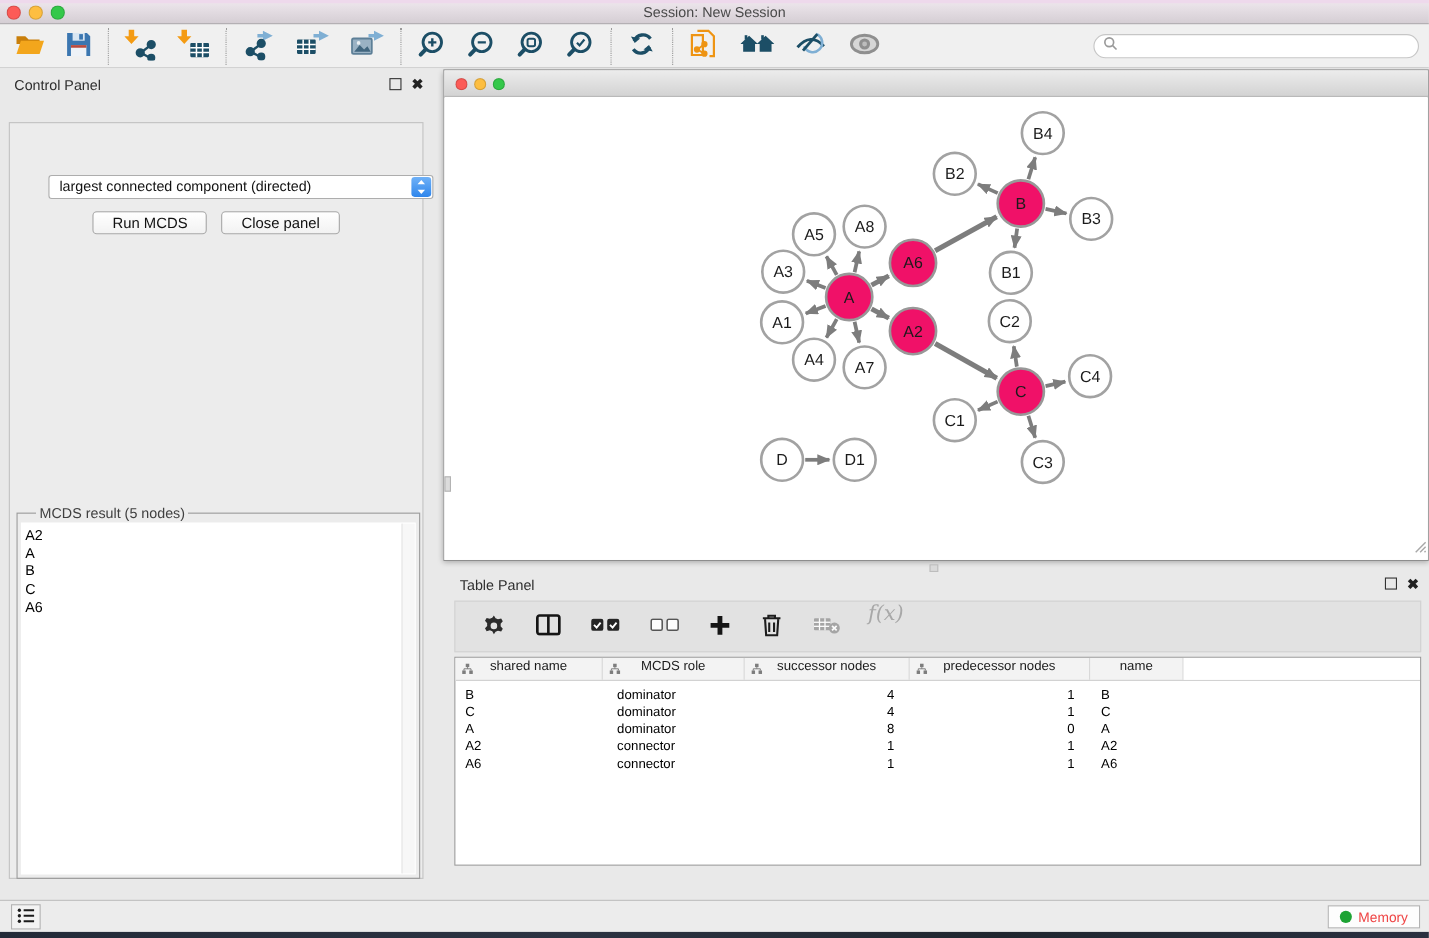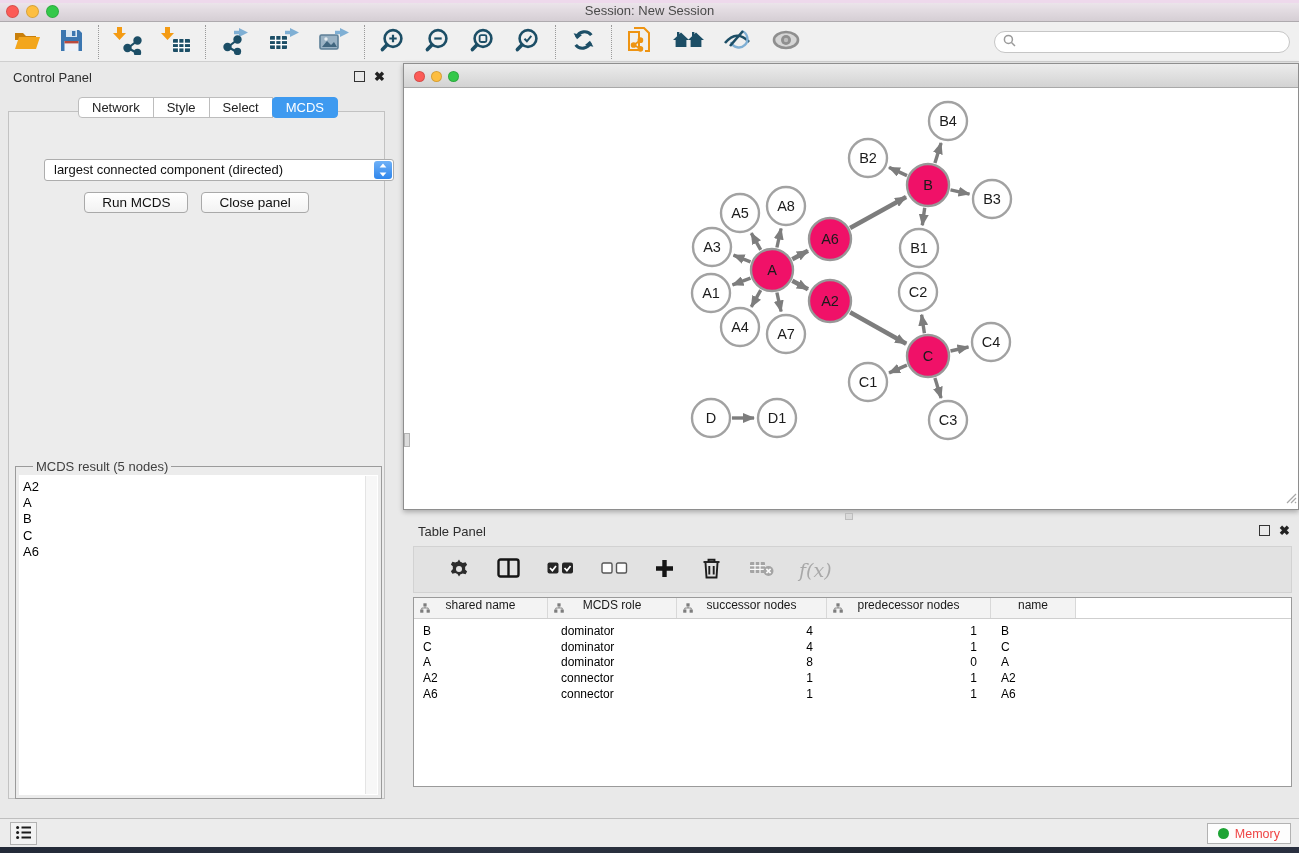--- a/index.html
+++ b/index.html
@@ -57,21 +57,21 @@
   .net-lights .light { width:11px; height:11px; }
   .net-title { position:absolute; left:0; right:0; top:5px; text-align:center; font-size:13px; color:#333; }
   .net-canvas { position:absolute; left:0; top:25px; right:0; bottom:0; background:#fff; }
   .resize-grip { position:absolute; right:1px; bottom:1px; }
   .net-handle { position:absolute; left:0px; top:369px; width:6px; height:14px; background:#dcdcdc; border:1px solid #b3b3b3; }
 
   .divider-dot { position:absolute; left:845px; top:451px; width:8px; height:7px; background:#dadada; border:1px solid #bdbdbd; }
 
   
   .table-panel { position:absolute; left:405px; top:458px; width:894px; height:298px; }
-  .tp-toolbar { position:absolute; left:8px; right:7px; top:26px; height:47px; background:#e2e2e2; border:1px solid #d2d2d2; display:flex; align-items:center; padding-left:32px; gap:23px; }
+  .tp-toolbar { position:absolute; left:8px; right:7px; top:26px; height:47px; background:#e2e2e2; border:1px solid #d2d2d2; display:flex; padding-left:22px; gap:23px; }
   .tp-toolbar .tbtn { padding:0 2px; }
   .fx-label { font-size:19px; color:#a8a8a8; font-family:"DejaVu Serif", serif; font-style:italic; }
   .tp-table { position:absolute; left:8px; right:7px; top:77px; height:190px; background:#fff; border:1px solid #9a9a9a; overflow:hidden; }
   .thead { display:grid; height:21px; background:#f3f3f3; border-bottom:1px solid #cfcfcf; }
   .th { position:relative; font-size:12px; color:#1a1a1a; display:flex; align-items:flex-start; justify-content:center; border-right:1px solid #d8d8d8; }
   .th.noborder { border-right:none; background:#fff; }
   .th .colicon { position:absolute; left:6px; top:5px; }
   .tbody { padding-top:4px; }
   .trow { display:grid; height:15.8px; align-items:center; font-size:12px; color:#000; }
   .td { overflow:hidden; white-space:nowrap; }
@@ -285,26 +285,20 @@
   <div class="main">
 
     <div class="control-panel">
       <div class="panel-header">
         <span>Control Panel</span>
         <span class="panel-header-icons">
           <span class="win-float"></span>
           <span class="win-close">✖</span>
         </span>
       </div>
-      <div class="cp-tabs" id="cp-tabs">
-          <div class="seg-tab">Network</div>
-          <div class="seg-tab">Style</div>
-          <div class="seg-tab">Select</div>
-          <div class="seg-tab active">MCDS</div>
-        </div>
       <div class="cp-content">
         <div class="criterion">
           <span>largest connected component (directed)</span>
           <span class="stepper"><svg width="18" height="18" viewBox="0 0 18 18">
                 <path d="M9 2.6 l3.4 4 h-6.8 z" fill="#fff"></path>
                 <path d="M9 15.4 l3.4 -4 h-6.8 z" fill="#fff"></path>
               </svg></span>
         </div>
         <div class="btn-row">
           <button class="btn">Run MCDS</button>

